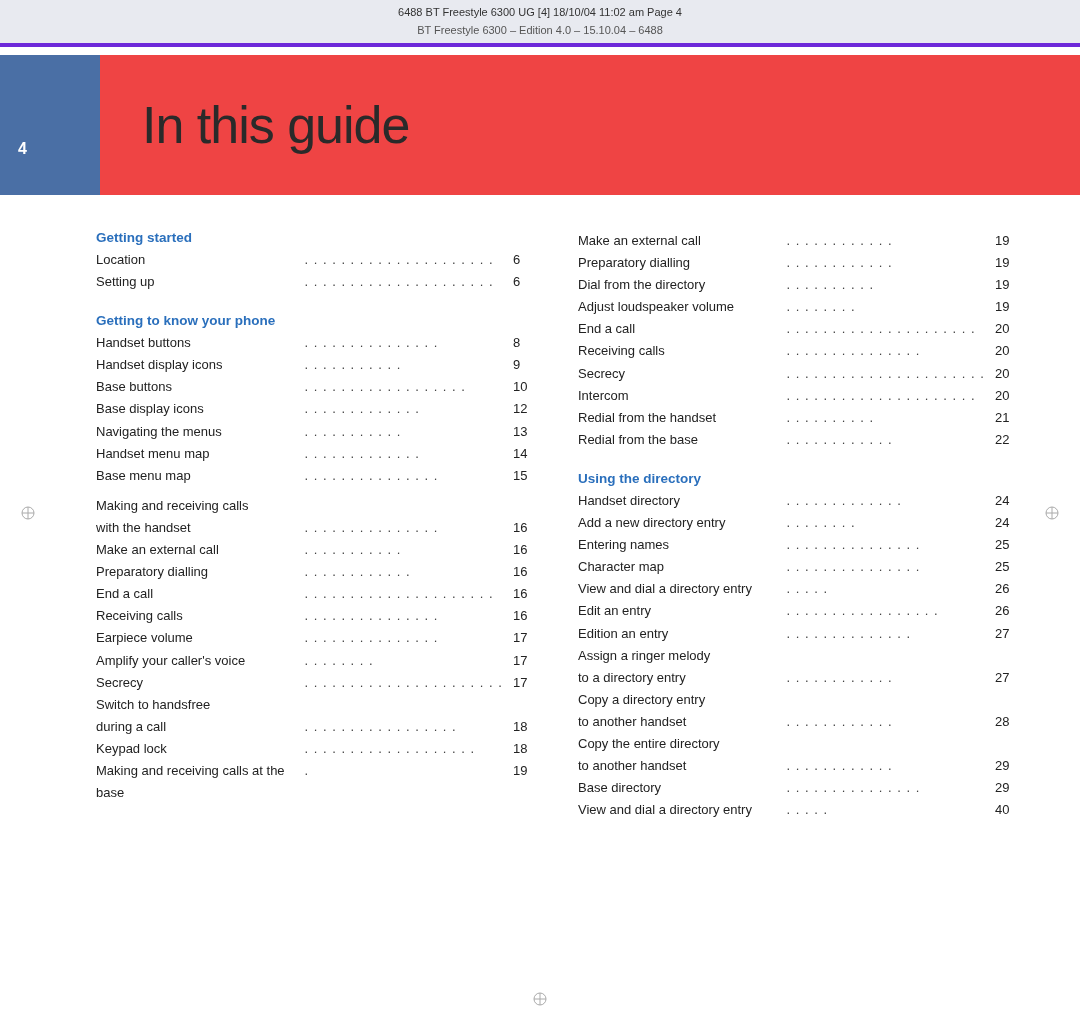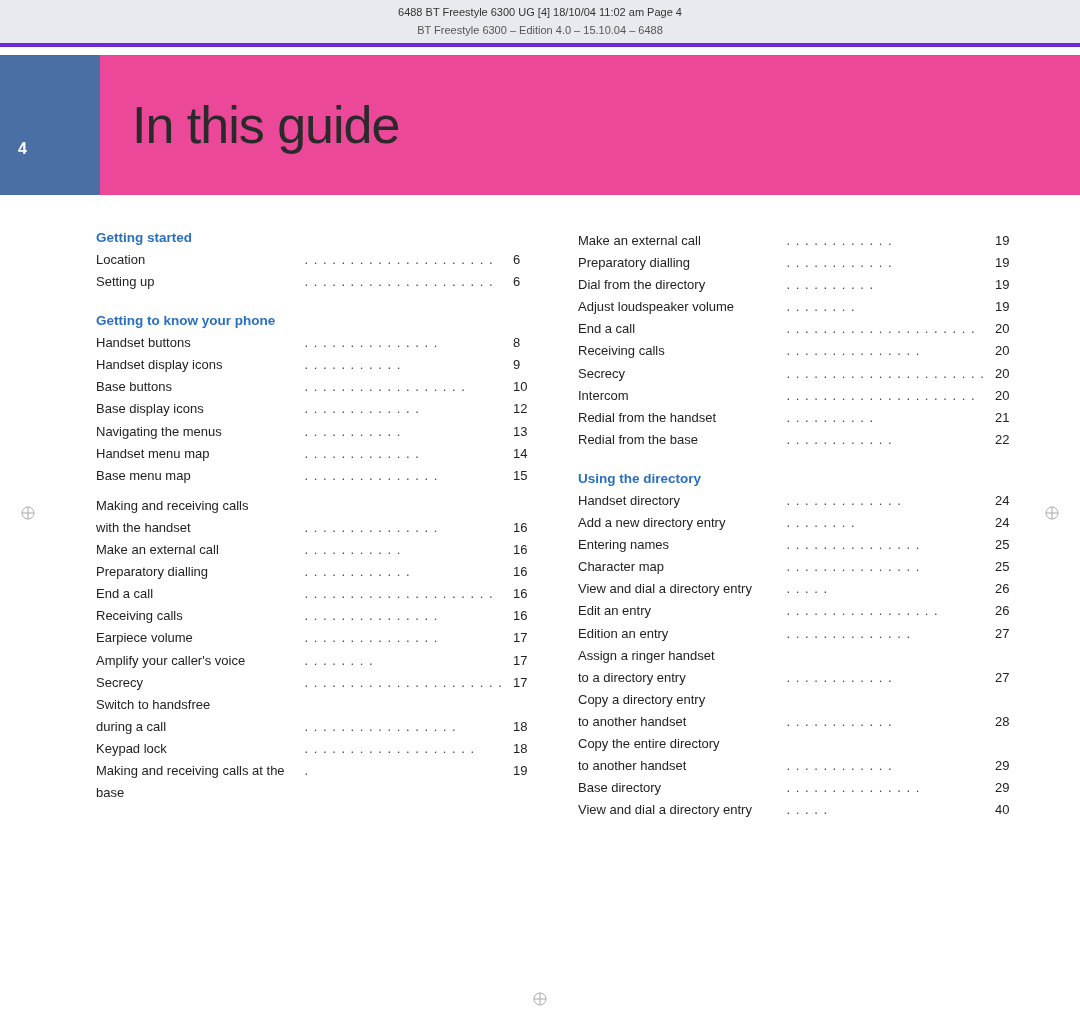--- a/index.html
+++ b/index.html
@@ -54,24 +54,24 @@
       font-size: 16px;
       font-weight: bold;
     }
     
     .title-area {
       position: absolute;
       left: 100px;
       top: 55px;
       right: 0;
       height: 140px;
-      background: #ec4899;
+      background: #ef4444;
       display: flex;
       align-items: center;
-      padding-left: 32px;
+      padding-left: 42px;
     }
     .title-area h1 {
       font-size: 52px;
       font-weight: 300;
       color: #2a2a2a;
       letter-spacing: -1px;
     }
     
     .content-area {
       position: absolute;
@@ -370,21 +370,21 @@
           <span class="toc-label">Edit an entry</span>
           <span class="toc-dots"> . . . . . . . . . . . . . . . . .</span>
           <span class="toc-page">26</span>
         </div>
         <div class="toc-item">
           <span class="toc-label">Edition an entry</span>
           <span class="toc-dots"> . . . . . . . . . . . . . .</span>
           <span class="toc-page">27</span>
         </div>
         <div class="toc-item">
-          <span class="toc-label">Assign a ringer handset</span>
+          <span class="toc-label">Assign a ringer melody</span>
         </div>
         <div class="toc-item">
           <span class="toc-label">to a directory entry</span>
           <span class="toc-dots"> . . . . . . . . . . . .</span>
           <span class="toc-page">27</span>
         </div>
         <div class="toc-item">
           <span class="toc-label">Copy a directory entry</span>
         </div>
         <div class="toc-item">

